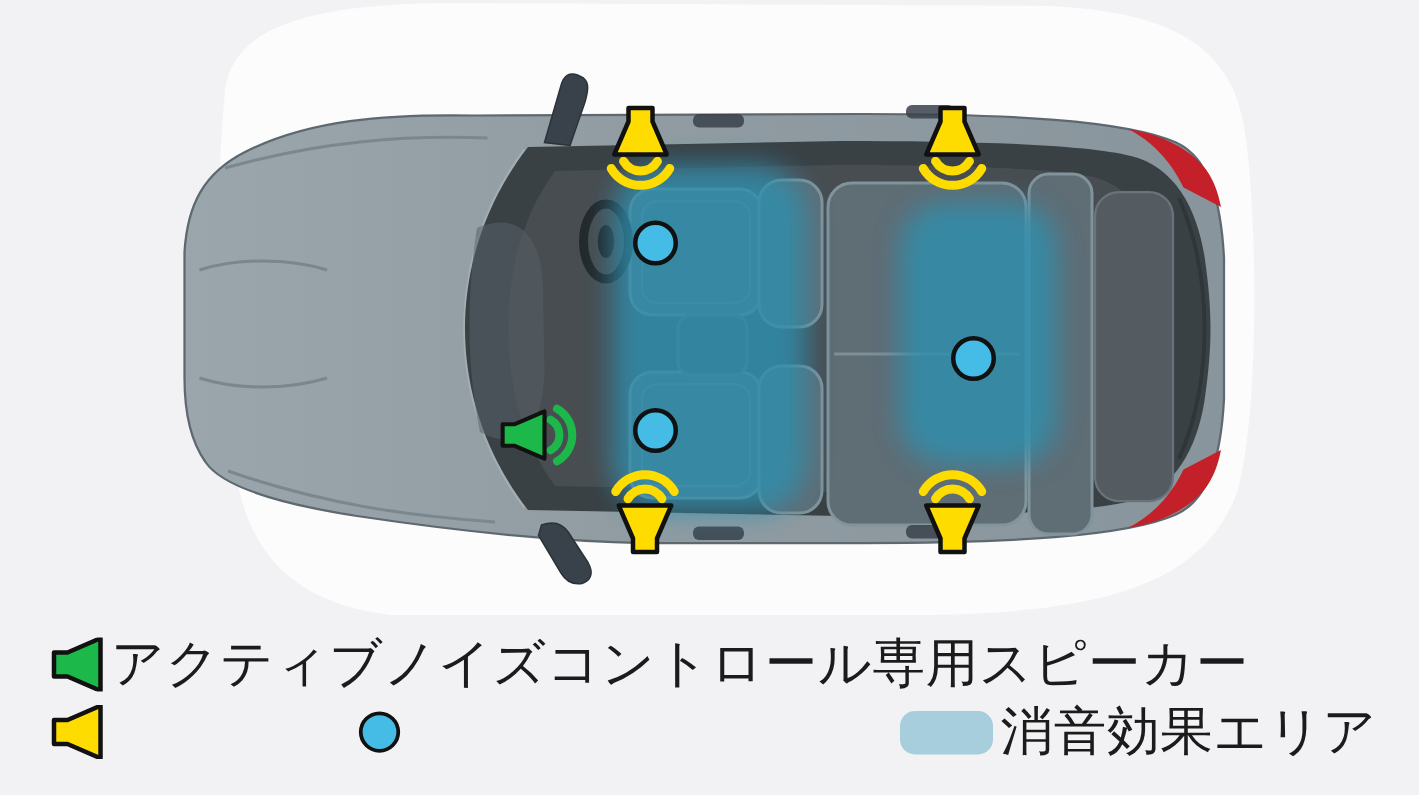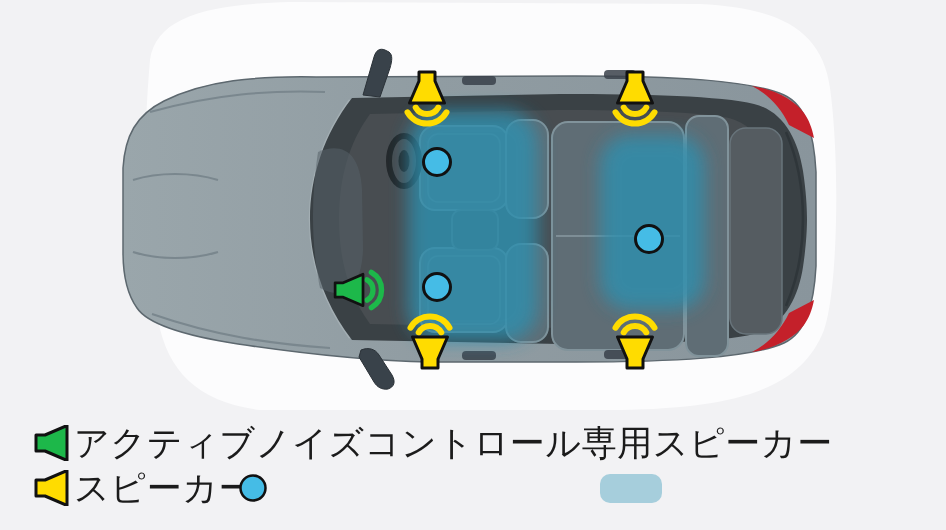--- a/index.html
+++ b/index.html
@@ -160,27 +160,27 @@
       <svg class="licon" width="36" height="36" viewBox="0 0 36 36">
         <use href="#spk" transform="translate(34,18) rotate(-90)" style="color:var(--green)"></use>
       </svg>
       <span class="llabel">アクティブノイズコントロール専用スピーカー</span>
     </div>
 
     <div class="lrow" style="top:471px;left:33px">
       <svg class="licon" width="36" height="36" viewBox="0 0 36 36">
         <use href="#spk" transform="translate(34,18) rotate(-90)" style="color:var(--yellow)"></use>
       </svg>
-      <span class="llabel">スピーカー</span>
     </div>
 
     <div class="lrow" style="top:471px;left:237px">
       <svg class="licon" width="32" height="34" viewBox="0 0 32 34">
         <circle cx="16" cy="17" r="12.5" fill="var(--mic)" stroke="#111" stroke-width="2.5"></circle>
       </svg>
     </div>
 
     <div class="lrow" style="top:471px;left:600px">
       <span class="swatch"></span>
+      <span class="llabel">消音効果エリア</span>
     </div>
 
   </div>
 </div>
 
 </body></html>

